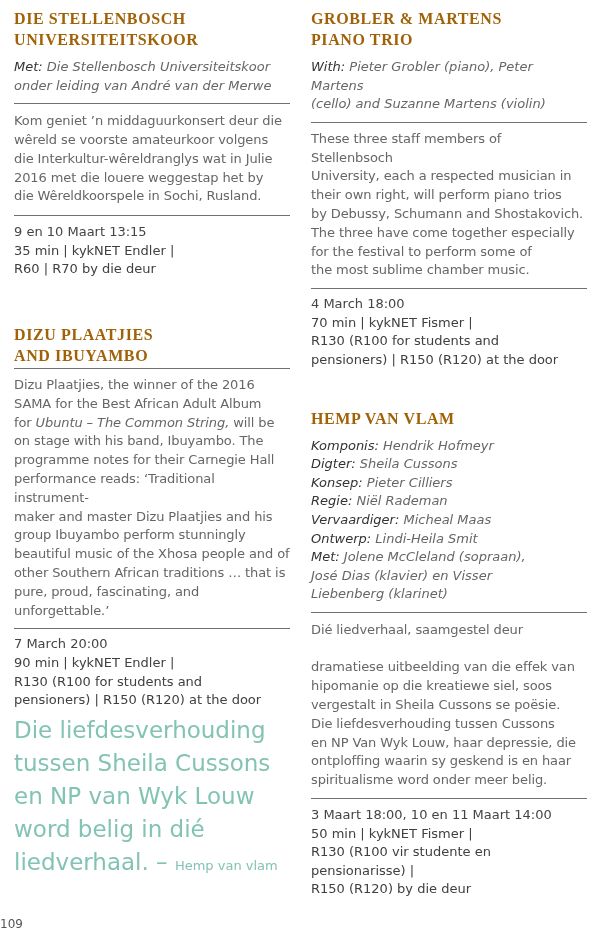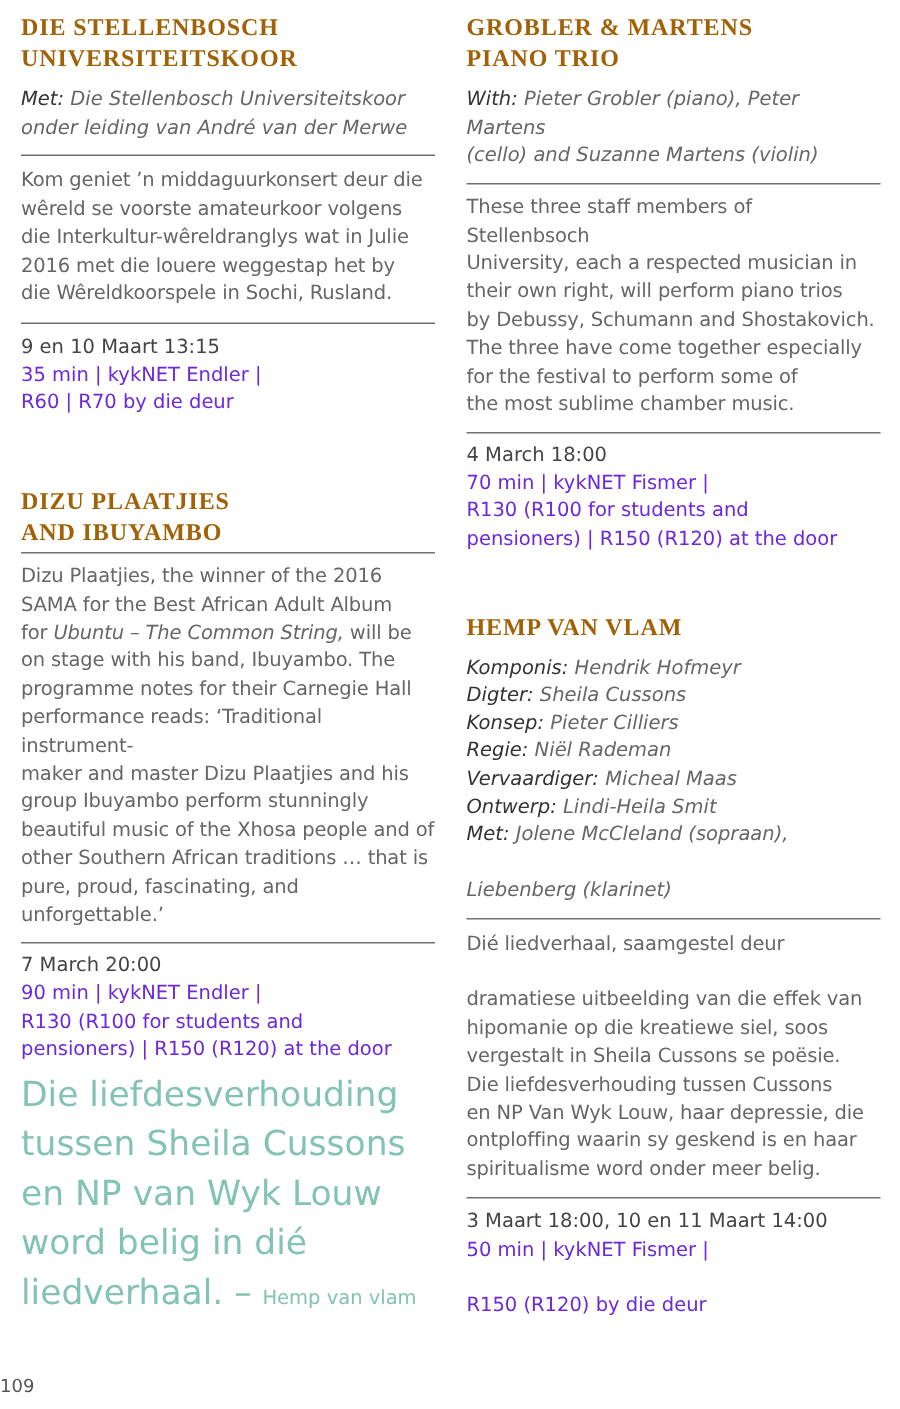--- a/index.html
+++ b/index.html
@@ -9,21 +9,21 @@
   .col.left { left:14px; }
   .col.right { left:311px; }
   .title { font-family:Liberation Serif, serif; font-weight:bold; color:#a16207;
            font-size:16px; line-height:21px; letter-spacing:0.6px; margin:0; }
   .credits { font-size:13px; line-height:18.6px; color:#666; margin:0;font-style:italic; }
   .credits b { color:#333; font-weight:normal; }
   .rule { border:0; border-top:1.5px solid #707070; margin:0; height:0; }
   .body { font-size:13px; line-height:18.8px; color:#666; margin:0; letter-spacing:-0.1px; }
   .body i { font-style:italic; }
   .when { font-size:13px; line-height:18.6px; color:#444; font-weight:normal; margin:0; }
-  .info { font-size:13px; line-height:18.6px; color:#6d28d9; margin:0; }
+  .info { font-size:13px; line-height:18.6px; color:#404040; margin:0; }
   .quote { position:absolute; left:14px; top:714px; width:290px; color:#82c3b3;
            font-size:23px; line-height:33px; margin:0; }
   .quote .src { font-size:13px; }
   .pagenum { position:absolute; top:917px; left:0; width:600px; text-align:left; font-size:12px; color:#555; }
 </style>
 </head>
 <body>
 
 <div class="col left">
   <section>
@@ -103,34 +103,34 @@
   <section>
     <h2 class="title" style="margin-top:38px">HEMP VAN VLAM</h2>
     <p class="credits" style="margin-top:8px">
       <b>Komponis:</b><span> Hendrik Hofmeyr</span><br>
       <b>Digter:</b><span> Sheila Cussons</span><br>
       <b>Konsep:</b><span> Pieter Cilliers</span><br>
       <b>Regie:</b><span> Niël Rademan</span><br>
       <b>Vervaardiger:</b><span> Micheal Maas</span><br>
       <b>Ontwerp:</b><span> Lindi-Heila Smit</span><br>
       <b>Met:</b><span> Jolene McCleland (sopraan),</span><br>
-      <br>
+      <span>José Dias (klavier) en Visser</span><br>
       <span>Liebenberg (klarinet)</span>
     </p>
     <hr class="rule" style="margin-top:8px">
     <p class="body" style="margin-top:8px">
       <span>Dié liedverhaal, saamgestel deur</span><br>
       <br>
       <span>dramatiese uitbeelding van die effek van</span><br>
       <span>hipomanie op die kreatiewe siel, soos</span><br>
       <span>vergestalt in Sheila Cussons se poësie.</span><br>
       <span>Die liefdesverhouding tussen Cussons</span><br>
       <span>en NP Van Wyk Louw, haar depressie, die</span><br>
       <span>ontploffing waarin sy geskend is en haar</span><br>
       <span>spiritualisme word onder meer belig.</span>
     </p>
     <hr class="rule" style="margin-top:8px">
     <p class="when" style="margin-top:7px">3 Maart 18:00, 10 en 11 Maart 14:00</p>
-    <p class="info"><span>50 min | kykNET Fismer |</span><br><br><span>R150 (R120) by die deur</span></p>
+    <p class="info"><span>50 min | kykNET Fismer |</span><br><span>R130 (R100 vir studente en pensionarisse) |</span><br><span>R150 (R120) by die deur</span></p>
   </section>
 </div>
 
 <div class="pagenum">109</div>
 
 </body></html>

